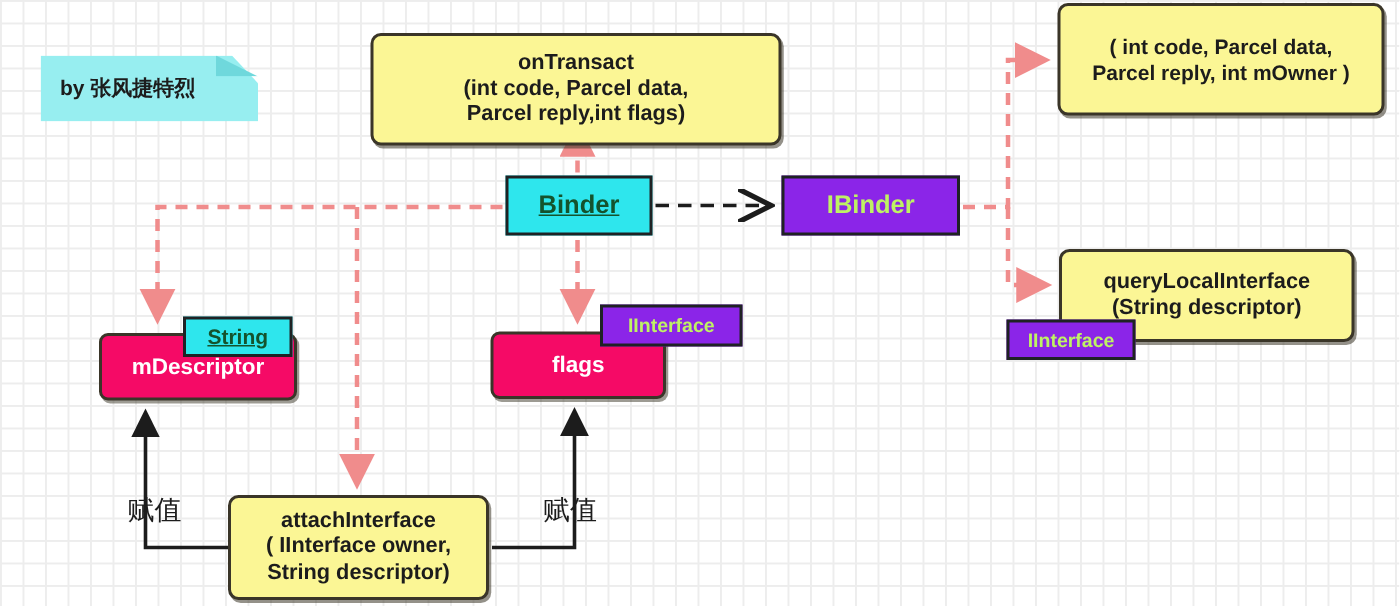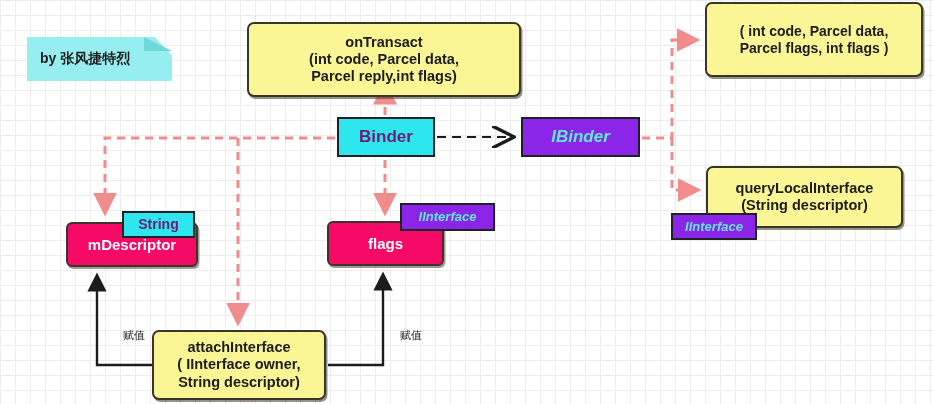--- a/index.html
+++ b/index.html
@@ -22,22 +22,22 @@
     background-position:0 0,0 0,0 0,0 0;
   }
   svg.edges{position:absolute;left:0;top:0;width:933px;height:404px;pointer-events:none;}
 
   .node{position:absolute;box-sizing:border-box;display:flex;align-items:center;justify-content:center;
         text-align:center;font-weight:bold;line-height:1.18;}
   .yellow{background:#fbf695;border:2px solid #3a3528;border-radius:7px;color:#1c1c1c;
           box-shadow:1.5px 2px 0 rgba(60,55,40,.55);}
   .pink{background:#f50a66;border:2px solid #3a3528;border-radius:6px;color:#ffffff;
         box-shadow:1.5px 2px 0 rgba(60,55,40,.5);}
-  .cyan{background:#2ee6ed;border:2px solid #1f2224;color:#701a75;}
-  .purple{background:#8b25e8;border:2px solid #1f2224;color:#5eead4;font-style:italic;}
+  .cyan{background:#2ee6ed;border:2px solid #1f2224;color:#14532d;text-decoration:underline;}
+  .purple{background:#8b25e8;border:2px solid #1f2224;color:#bef264;}
   .badge{font-size:14px;padding:8px 8px;z-index:6;}
 
   #n-onTransact{left:247px;top:2px;width:274px;height:75px;font-size:14.5px;margin-top:20px;}
   #n-transact{left:705px;top:2px;width:218px;height:75px;font-size:14px;}
   #n-binder{left:337px;top:117px;width:98px;height:40px;font-size:17px;}
   #n-ibinder{left:521px;top:117px;width:119px;height:40px;font-size:17px;}
   #n-queryLocal{left:706px;top:166px;width:197px;height:62px;font-size:14.5px;}
   #n-mDescriptor{left:45px;top:222px;width:132px;height:45px;font-size:15px;margin-left:21px;}
   #n-mOwner{left:327px;top:221px;width:117px;height:45px;font-size:15px;}
   #n-attachInterface{left:152px;top:330px;width:174px;height:70px;font-size:14.5px;}
@@ -46,22 +46,22 @@
   #b-iinterface-owner{left:400px;top:203px;width:95px;height:28px;font-size:13px;}
   #b-iinterface-query{left:671px;top:213px;width:86px;height:27px;font-size:13px;}
 
   .ribbon{position:absolute;left:27px;top:37px;width:145px;height:44px;background:#97eef0;
           display:flex;align-items:center;padding-left:13px;box-sizing:border-box;
           color:#1c1c1c;font-weight:bold;font-size:14px;
           clip-path:polygon(0 0,88% 0,100% 42%,100% 100%,0 100%);}
   .ribbon-fold{position:absolute;left:144px;top:37px;width:28px;height:14px;
                background:#6fd8dc;clip-path:polygon(0 0,100% 100%,0 100%);}
 
-  .edge-label{position:absolute;font-size:11px;color:#1c1c1c;font-weight:normal;
-              background:transparent;margin-left:38px;}
+  .edge-label{position:absolute;font-size:18px;color:#1c1c1c;font-weight:normal;
+              background:transparent;}
   #lbl-assign-left{left:85px;top:328px;}
   #lbl-assign-right{left:362px;top:328px;}
 </style>
 </head>
 <body>
 
 <div id="canvas">
 
   <svg class="edges" viewBox="0 0 933 404">
     <defs>
@@ -104,21 +104,21 @@
     <div>
       <div>onTransact</div>
       <div>(int code,  Parcel data,</div>
       <div>Parcel reply,int flags)</div>
     </div>
   </div>
 
   <div class="node yellow" id="n-transact">
     <div>
       <div>( int code,  Parcel data,</div>
-      <div>Parcel flags, int flags )</div>
+      <div>Parcel reply, int mOwner )</div>
     </div>
   </div>
 
   <div class="node cyan" id="n-binder">
     <span>Binder</span>
   </div>
 
   <div class="node purple" id="n-ibinder">
     <span>IBinder</span>
   </div>

